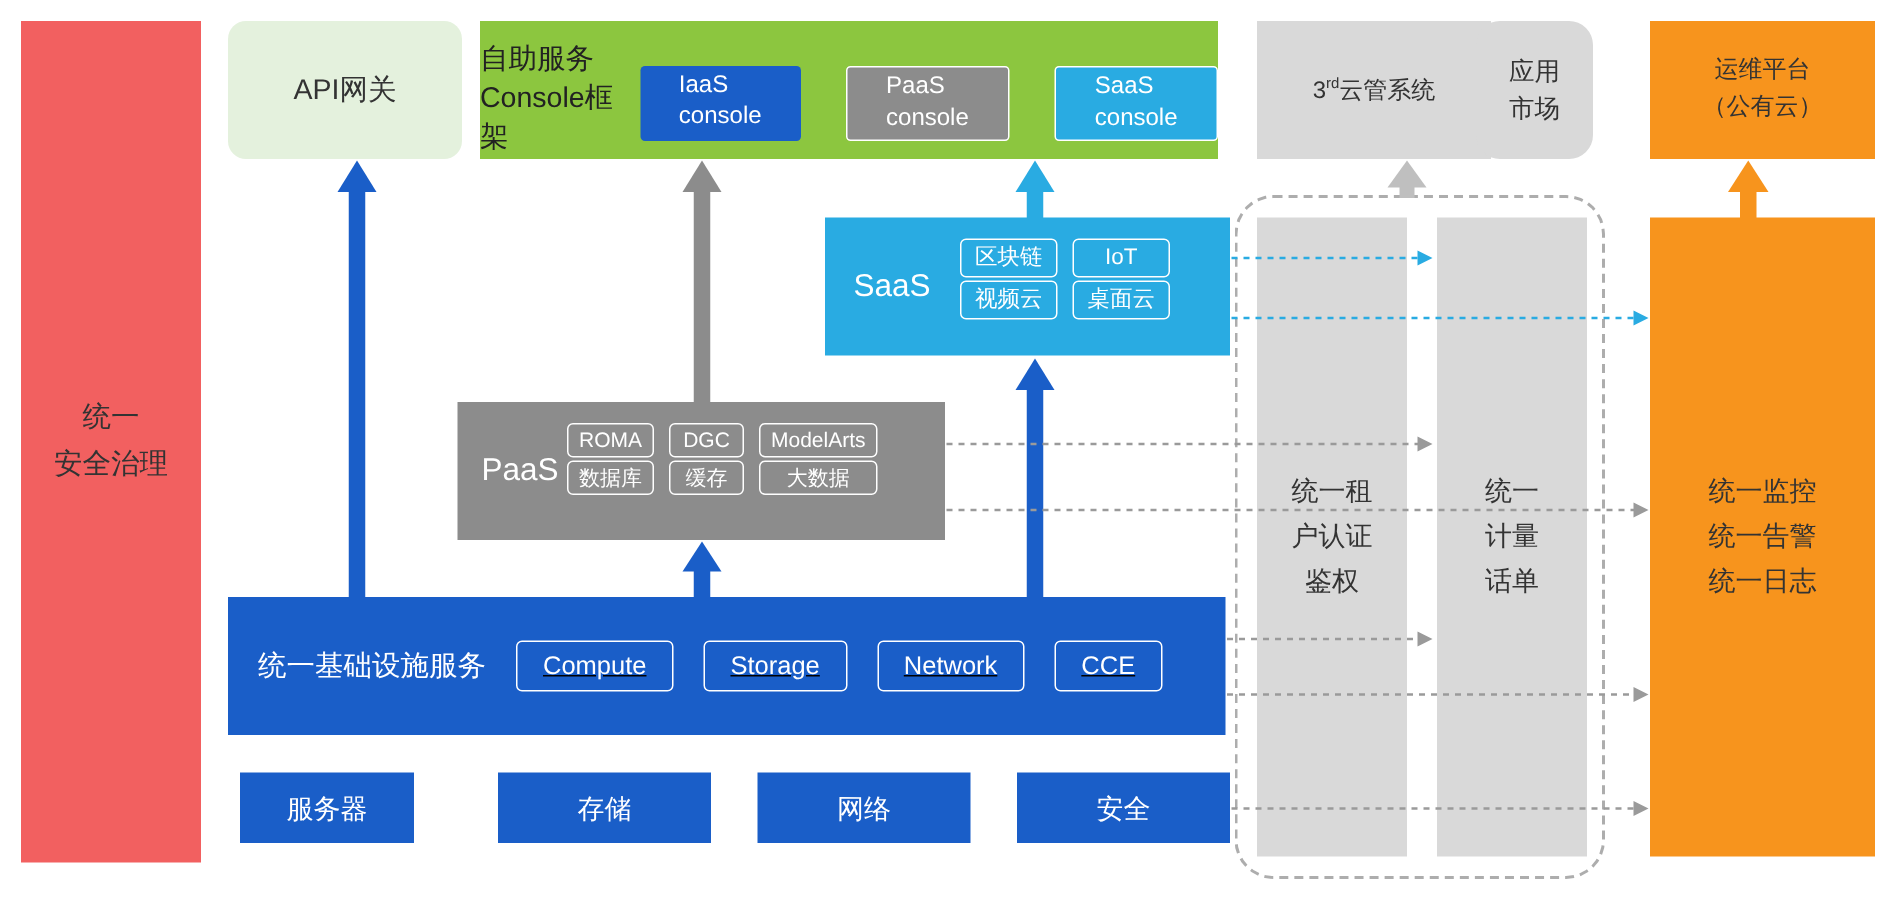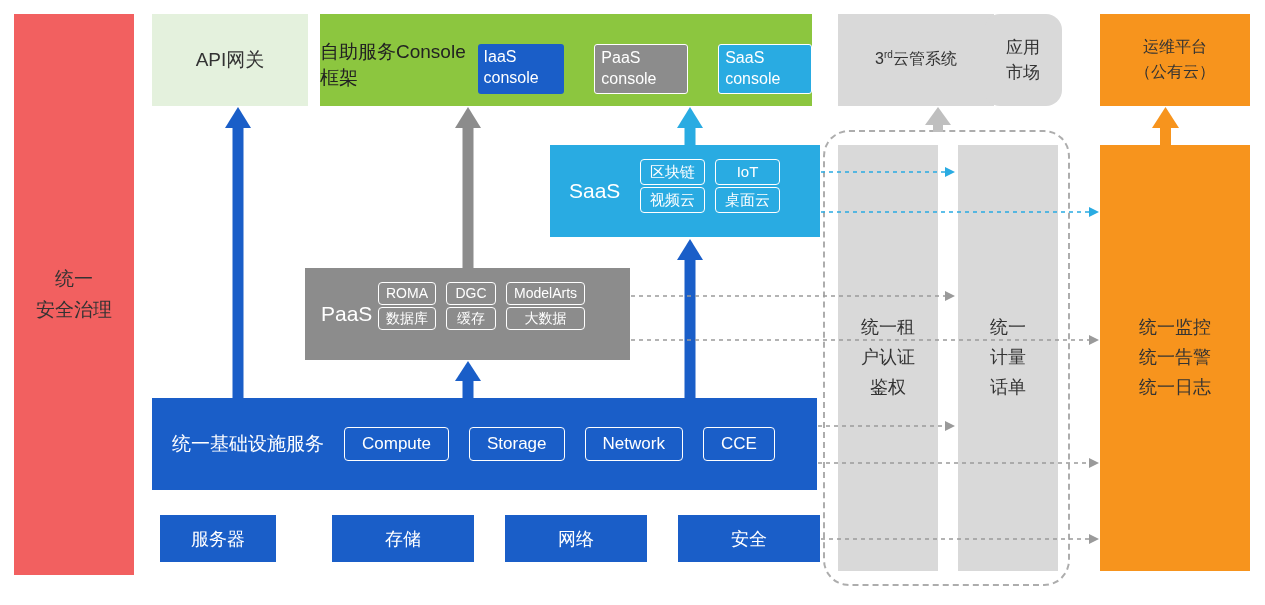--- a/index.html
+++ b/index.html
@@ -18,21 +18,21 @@
   .bg-blue   { background:#1A5EC8; }
   .bg-cyan   { background:#29ABE2; }
   .bg-gray   { background:#8C8C8C; }
   .bg-lgray  { background:#D9D9D9; }
   .bg-orange { background:#F7941D; }
 
   .console-frame { position:absolute; left:320px; top:14px; width:492px; height:92px;
                    display:flex; flex-direction:row; align-items:center; padding-top:9px; }
   .console-title { font-size:19px; color:#222; }
   .console-row { display:flex; gap:30px; margin-top:9px; }
-  .console-chip { color:#fff; font-size:16px; padding:3px 6px; border-radius:3px; line-height:1.3; }
+  .console-chip { color:#fff; font-size:16px; padding:3px 26px; border-radius:3px; line-height:1.3; }
   .console-chip.bordered { border:1.5px solid #ffffff; }
 
   .layer-label { position:absolute; top:50%; transform:translateY(-50%); color:#fff; font-size:21px; }
 
   .chip-grid { position:absolute; display:grid; gap:2px 10px; }
   .chip { border:1.5px solid #ffffff; color:#fff; border-radius:4px; text-align:center;
           font-size:15px; padding:3px 9px; min-width:58px; line-height:1.2; }
   .chip.sm { font-size:14px; padding:2px 7px; min-width:50px; }
 
   .iaas-chip { border:1.5px solid #ffffff; color:#fff; border-radius:4px; font-size:17px;
@@ -51,21 +51,21 @@
   svg.overlay { position:absolute; left:0; top:0; pointer-events:none; }
 </style>
 </head>
 <body>
 
 <div class="canvas">
 
   <div class="box bg-red dark pre" style="left:14px;top:14px;width:120px;height:561px;font-size:19px;line-height:1.6;">统一
 安全治理</div>
 
-  <div class="box bg-lgreen dark" style="left:152px;top:14px;width:156px;height:92px;font-size:19px;">API网关</div>
+  <div class="box bg-lgreen dark" style="left:152px;top:14px;width:156px;height:92px;font-size:19px;border-radius:12px;">API网关</div>
 
   <div class="console-frame bg-green">
     <div class="console-title">自助服务Console框架</div>
     <div class="console-row">
       <div class="console-chip bg-blue">IaaS console</div>
       <div class="console-chip bg-gray bordered">PaaS console</div>
       <div class="console-chip bg-cyan bordered">SaaS console</div>
     </div>
   </div>
 
@@ -96,21 +96,21 @@
       <div class="chip sm">DGC</div>
       <div class="chip sm">ModelArts</div>
       <div class="chip sm">数据库</div>
       <div class="chip sm">缓存</div>
       <div class="chip sm">大数据</div>
     </div>
   </div>
 
   <div class="abs bg-blue" style="left:152px;top:398px;width:665px;height:92px;">
     <span class="layer-label" style="left:20px;font-size:19px;">统一基础设施服务</span>
-    <div style="position:absolute;left:192px;top:50%;transform:translateY(-50%);display:flex;gap:20px;">
+    <div style="position:absolute;left:192px;top:50%;transform:translateY(-50%);display:flex;gap:20px;text-decoration:underline;">
       <div class="iaas-chip">Compute</div>
       <div class="iaas-chip">Storage</div>
       <div class="iaas-chip">Network</div>
       <div class="iaas-chip">CCE</div>
     </div>
   </div>
 
   <div class="bottom-box bg-blue" style="left:160px;width:116px;">服务器</div>
   <div class="bottom-box bg-blue" style="left:332px;width:142px;">存储</div>
   <div class="bottom-box bg-blue" style="left:505px;width:142px;">网络</div>

